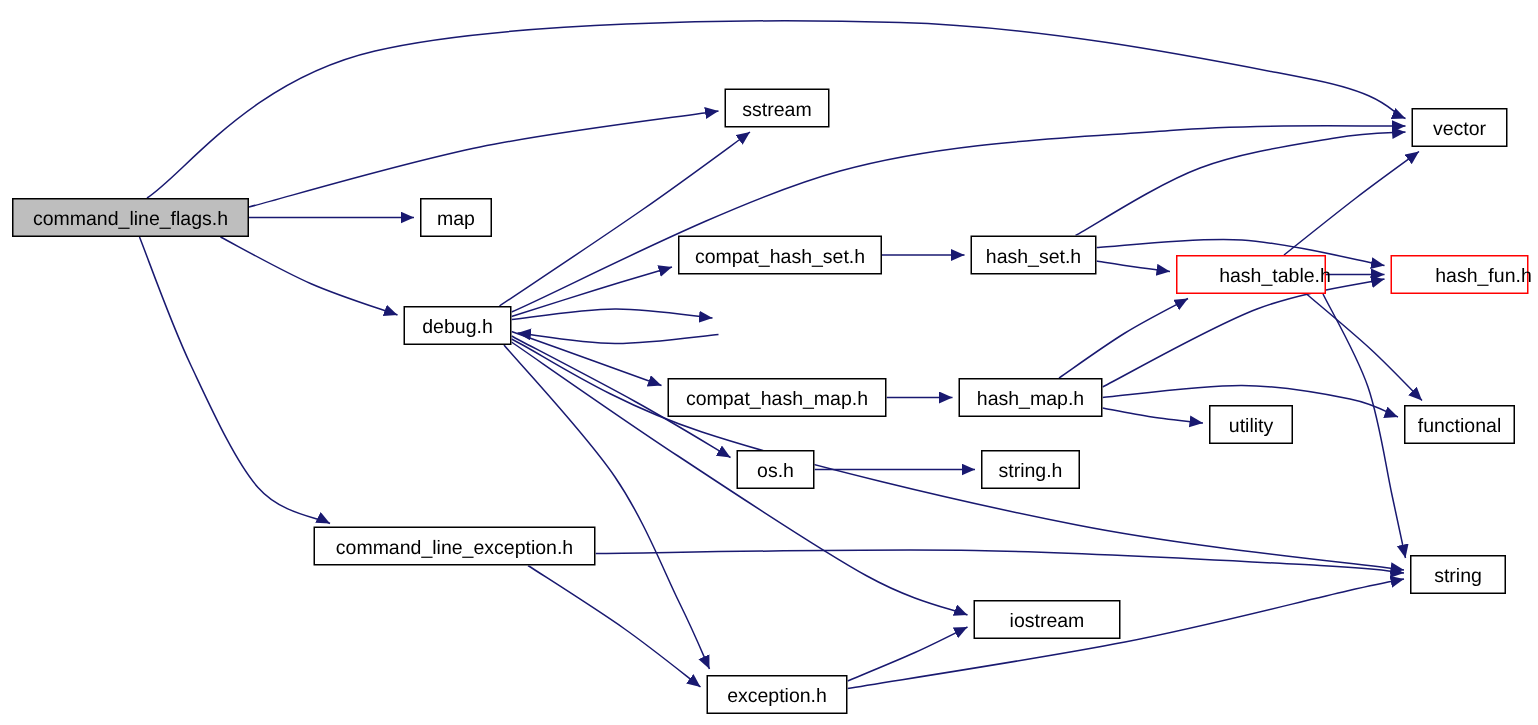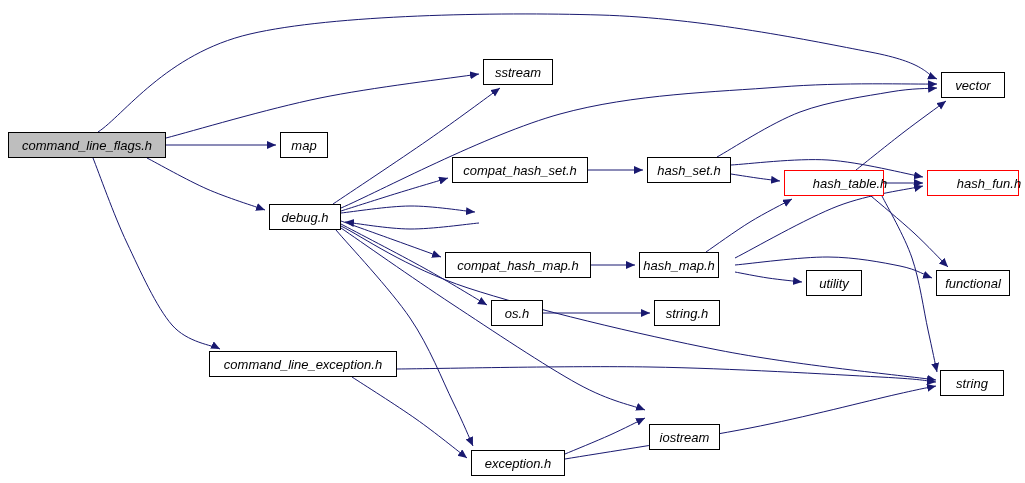--- a/index.html
+++ b/index.html
@@ -28,21 +28,20 @@
     display:flex;
     align-items:center;
     justify-content:center;
     white-space:nowrap;
     background:var(--node-fill,#ffffff);
     border:1px solid var(--node-border,#000000);
     color:#000000;
     font-size:13px;
     line-height:1;
     cursor:default;
-    font-style:italic;
   }
   .node.main{ background:var(--main-fill,#bebebe); }
   .node.red{ border-color:var(--hl-border,#ff0000);padding-left:32px; }
   .edge{ fill:none; stroke:var(--edge,#191970); stroke-width:1px; }
 </style>
 </head>
 <body>
 
 <div class="stage">
   <svg id="edges" viewBox="0 0 1025 483" xmlns="http://www.w3.org/2000/svg">
@@ -89,23 +88,23 @@
       <div class="node main" style="left: 8px; top: 132px; width: 158px; height: 26px;">command_line_flags.h</div>
       <div class="node" style="left: 280px; top: 132px; width: 48px; height: 26px;">map</div>
       <div class="node" style="left: 483px; top: 59px; width: 70px; height: 26px;">sstream</div>
       <div class="node" style="left: 941px; top: 72px; width: 64px; height: 26px;">vector</div>
       <div class="node" style="left: 452px; top: 157px; width: 136px; height: 26px;">compat_hash_set.h</div>
       <div class="node" style="left: 647px; top: 157px; width: 84px; height: 26px;">hash_set.h</div>
       <div class="node red" style="left: 784px; top: 170px; width: 100px; height: 26px;">hash_table.h</div>
       <div class="node red" style="left: 927px; top: 170px; width: 92px; height: 26px;">hash_fun.h</div>
       <div class="node" style="left: 269px; top: 204px; width: 72px; height: 26px;">debug.h</div>
       <div class="node" style="left: 445px; top: 252px; width: 146px; height: 26px;">compat_hash_map.h</div>
-      <div class="node" style="left: 639px; top: 252px; width: 80px; height: 26px;">hash_map.h</div>
+      <div class="node" style="left: 639px; top: 252px; width: 96px; height: 26px;">hash_map.h</div>
       <div class="node" style="left: 806px; top: 270px; width: 56px; height: 26px;">utility</div>
       <div class="node" style="left: 936px; top: 270px; width: 74px; height: 26px;">functional</div>
       <div class="node" style="left: 491px; top: 300px; width: 52px; height: 26px;">os.h</div>
       <div class="node" style="left: 654px; top: 300px; width: 66px; height: 26px;">string.h</div>
       <div class="node" style="left: 209px; top: 351px; width: 188px; height: 26px;">command_line_exception.h</div>
       <div class="node" style="left: 940px; top: 370px; width: 64px; height: 26px;">string</div>
-      <div class="node" style="left: 649px; top: 400px; width: 71px; height: 26px; margin-top: 24px;">iostream</div>
+      <div class="node" style="left: 649px; top: 400px; width: 98px; height: 26px;">iostream</div>
       <div class="node" style="left: 471px; top: 450px; width: 94px; height: 26px;">exception.h</div>
     </div>
 </div>
 
 </body></html>

